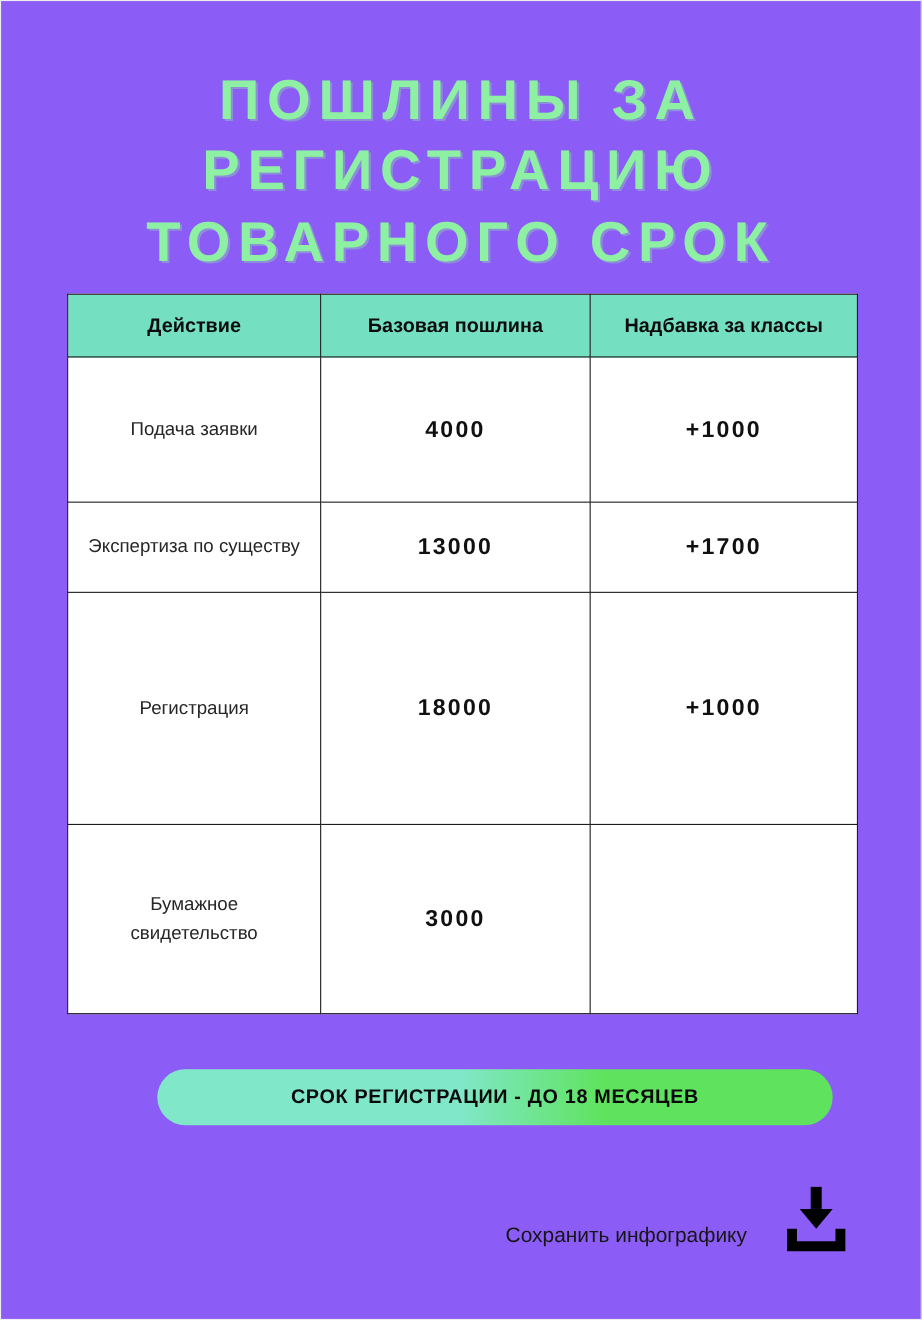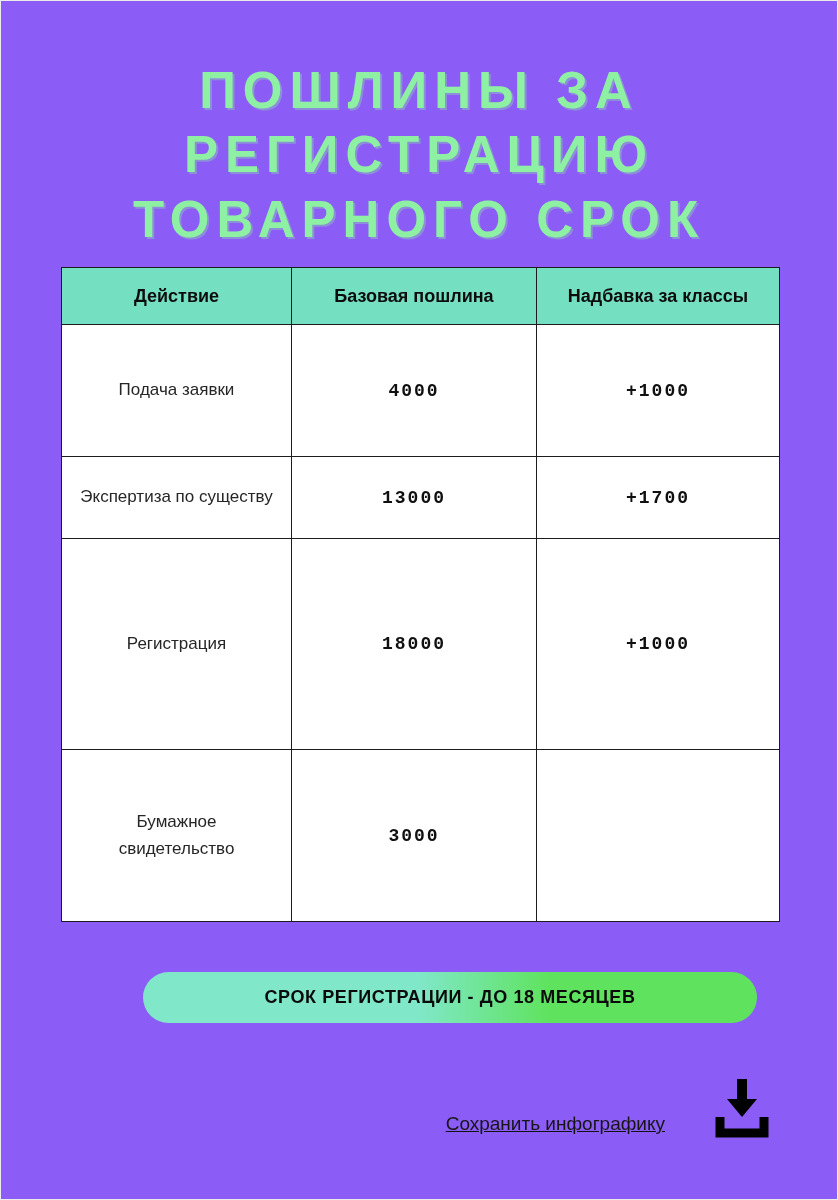--- a/index.html
+++ b/index.html
@@ -47,22 +47,22 @@
   }
   .fees thead th {
     background: var(--header-mint, #74DFC1);
     height: 57px;
     font-size: 18px;
     font-weight: 700;
     color: #0c0c0c;
   }
   td.action { font-size: 17px; color: #262626; line-height: 1.55; font-weight: 400; }
   td.num {
-    font-family: Liberation Mono, monospace;
-    font-size: 18px;
+    font-family: Liberation Sans, sans-serif;
+    font-size: 21px;
     font-weight: 700;
     letter-spacing: 2px;
     color: #101010;
   }
   tr.r1 { height: 132px; }
   tr.r2 { height: 82px; }
   tr.r3 { height: 211px; }
   tr.r4 { height: 172px; }
   
   .banner {
@@ -77,23 +77,22 @@
       var(--banner-green, #5FE35F) 100%);
     display: flex; align-items: center; justify-content: center;
     font-size: 18px; font-weight: 700;
     letter-spacing: 0.6px;
     color: #0b0b0b;
   }
   
   .footer {
     position: absolute;
     top: 1072px; right: 62px;
-    display: flex; align-items: center; gap: 44px;
+    display: flex; align-items: center; gap: 30px;
     cursor: pointer;
-    text-decoration: underline;
   }
   .save-label {
     font-size: 19px;
     color: #161616;
     transform: translateY(16px);
     white-space: nowrap;
   }
   .dl-icon { display: block; }
 </style>
 </head>

